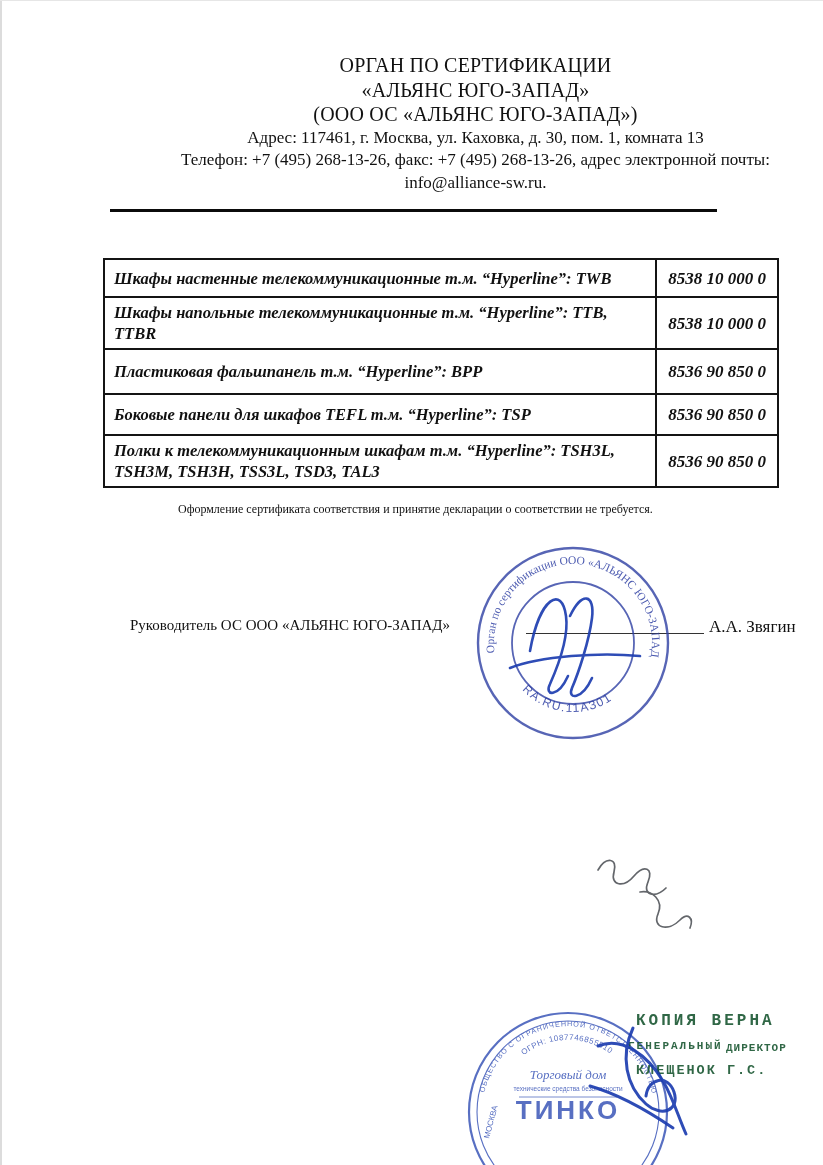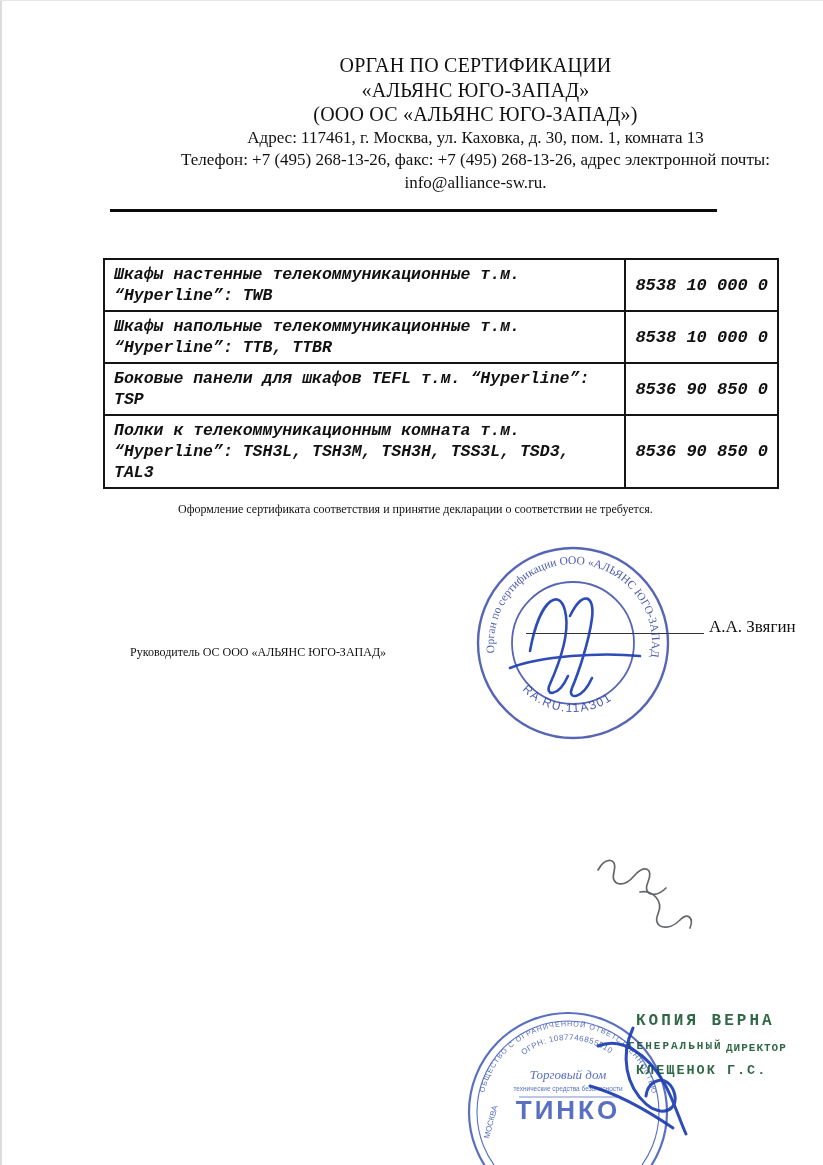--- a/index.html
+++ b/index.html
@@ -16,39 +16,39 @@
   .header { position:absolute; left:118px; top:53px; width:715px; text-align:center; }
   .header .big   { font-size:20px;  line-height:24.5px; letter-spacing:0.2px; }
   .header .small { font-size:17px;  line-height:22.5px; }
 
   .rule { position:absolute; left:110px; top:209px; width:607px; height:3px; background:#0b0b0b; }
 
   
   table.doc-table {
     position:absolute; left:103px; top:258px; width:676px;
     border-collapse:collapse;
-    font-family:Liberation Mono, monospace;
+    font-family:Liberation Serif, serif;
   }
   table.doc-table td {
     border:2.5px solid #141414;
     font-weight:bold; font-style:italic; font-size:16.5px; line-height:21px;
     padding:4px 9px; vertical-align:middle;
   }
   table.doc-table td.code { width:122px; text-align:center; white-space:nowrap; font-size:17px; }
   tr.r1 { height:38px; } tr.r2 { height:50px; } tr.r3 { height:45px; }
   tr.r4 { height:41px; } tr.r5 { height:48px; }
 
   
   .para {
     position:absolute; left:110px; top:496px; width:622px;
     font-size:12px; line-height:27px; text-indent:68px;
   }
 
   
-  .sig-role { position:absolute; left:130px; top:617px; font-size:12px;margin-top:28px; }
+  .sig-role { position:absolute; left:130px; top:617px; font-size:15px; }
   .sig-line { position:absolute; left:526px; top:633px; width:178px; border-bottom:1.5px solid #333; }
   .sig-name { position:absolute; left:709px; top:617px; font-size:17px; }
 
   
   .stamp1 { position:absolute; left:458px; top:528px; }
   .sig1   { position:absolute; left:470px; top:556px; }
   .stray  { position:absolute; left:588px; top:850px; }
   .stamp2 { position:absolute; left:463px; top:1007px; }
   .sig2   { position:absolute; left:578px; top:1016px; }
 
@@ -82,26 +82,30 @@
   <table class="doc-table">
     <tbody>
         <tr class="r1">
       <td>Шкафы настенные телекоммуникационные т.м. “Hyperline”: TWB</td>
       <td class="code">8538 10 000 0</td>
     </tr>
     <tr class="r2">
       <td>Шкафы напольные телекоммуникационные т.м. “Hyperline”: TTB, TTBR</td>
       <td class="code">8538 10 000 0</td>
     </tr>
+    <tr class="r3">
+      <td>Пластиковая фальшпанель т.м. “Hyperline”: BPP</td>
+      <td class="code">8536 90 850 0</td>
+    </tr>
     <tr class="r4">
       <td>Боковые панели для шкафов TEFL т.м. “Hyperline”: TSP</td>
       <td class="code">8536 90 850 0</td>
     </tr>
     <tr class="r5">
-      <td>Полки к телекоммуникационным комната т.м. “Hyperline”: TSH3L, TSH3M, TSH3H, TSS3L, TSD3, TAL3</td>
+      <td>Полки к телекоммуникационным шкафам т.м. “Hyperline”: TSH3L, TSH3M, TSH3H, TSS3L, TSD3, TAL3</td>
       <td class="code">8536 90 850 0</td>
     </tr>
   </tbody>
     </table>
 
   <div class="para">Оформление сертификата соответствия и принятие декларации о соответствии не требуется.</div>
 
   <div class="sig-role">Руководитель ОС ООО «АЛЬЯНС ЮГО-ЗАПАД»</div>
   <div class="sig-line"></div>
   <div class="sig-name">А.А. Звягин</div>

